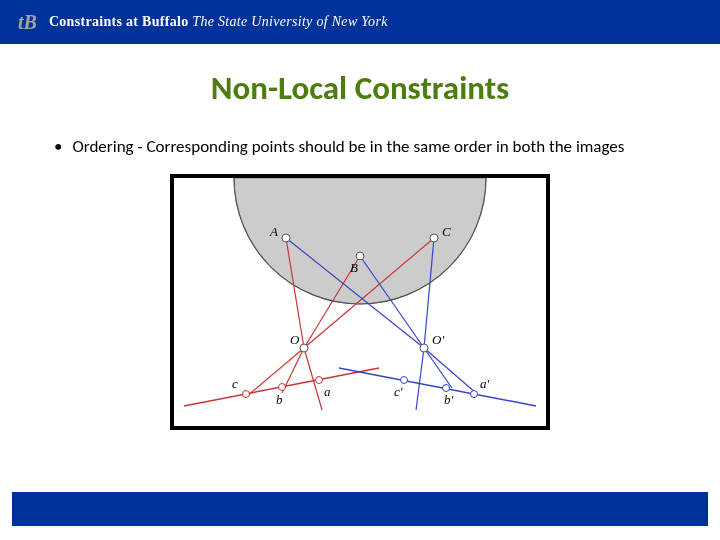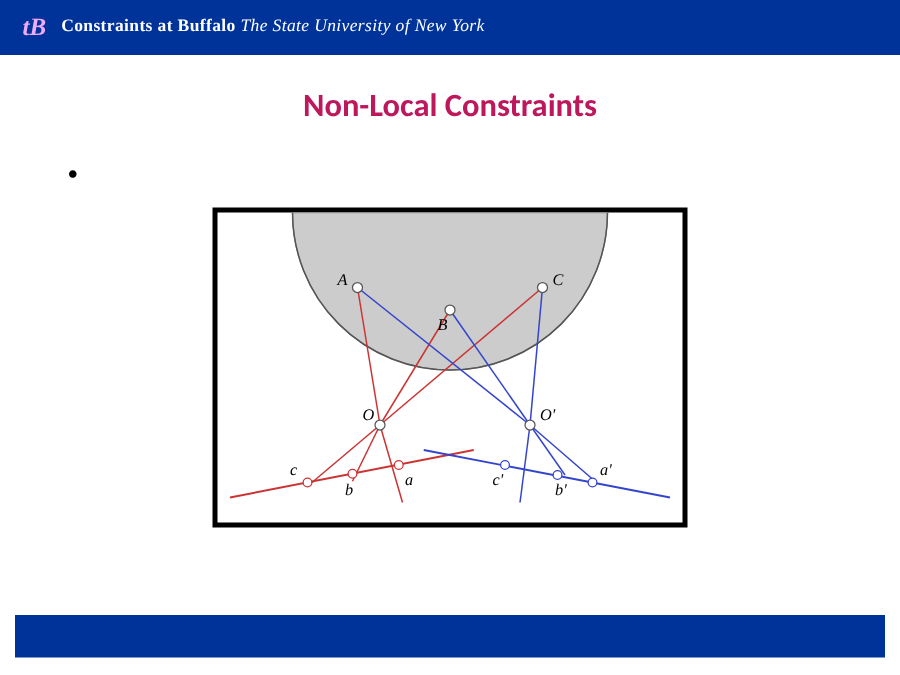--- a/index.html
+++ b/index.html
@@ -23,36 +23,36 @@
     display: flex;
     align-items: center;
     gap: 4px;
     margin-right: 12px;
   }
   .logo-box {
     font-family: Georgia, serif;
     font-style: italic;
     font-weight: bold;
     font-size: 20px;
-    color: #f0abfc;
+    color: #a3a3a3;
     line-height: 1;
   }
   .uni-text {
     font-family: Georgia, 'Times New Roman', serif;
     font-size: 14px;
     color: #fff;
     letter-spacing: 0.3px;
   }
   .uni-bold { font-weight: bold; }
   .uni-italic { font-style: italic; font-weight: normal; margin-top: 14px; }
   .title {
-    font-size: 26px;
+    font-size: 33px;
     text-align: center;
     margin-top: 24px;
-    color: #be185d;
+    color: #4d7c0f;
     font-family: Calibri, Arial, sans-serif;
   }
   .bullet-row {
     display: flex;
     align-items: flex-start;
     margin: 28px 48px 0 48px;
     font-size: 17px;
     color: #000;
     line-height: 1.3;
   }
@@ -95,20 +95,21 @@
     <span class="uni-bold">Constraints at Buffalo</span>
     <span class="uni-italic"> </span>
     <span class="uni-italic">The State University of New York</span>
   </div>
 </div>
 
 <h1 class="title">Non-Local Constraints</h1>
 
 <div class="bullet-row">
   <span class="bullet-dot">•</span>
+  <span>Ordering -  Corresponding points should be in the same order in both the images</span>
 </div>
 
 <div class="diagram-frame">
   <svg width="372" height="248" viewBox="0 0 372 248">
 
     <path d="M 60 0 A 126 126 0 0 0 312 0 L 60 0 Z" fill="#cccccc" stroke="#888" stroke-width="1"></path>
     <path d="M 60 0 A 126 126 0 0 0 312 0" fill="none" stroke="#555" stroke-width="1.2"></path>
 
     <line x1="10" y1="228" x2="205" y2="190" stroke="#cc3333" stroke-width="1.5"></line>
 

